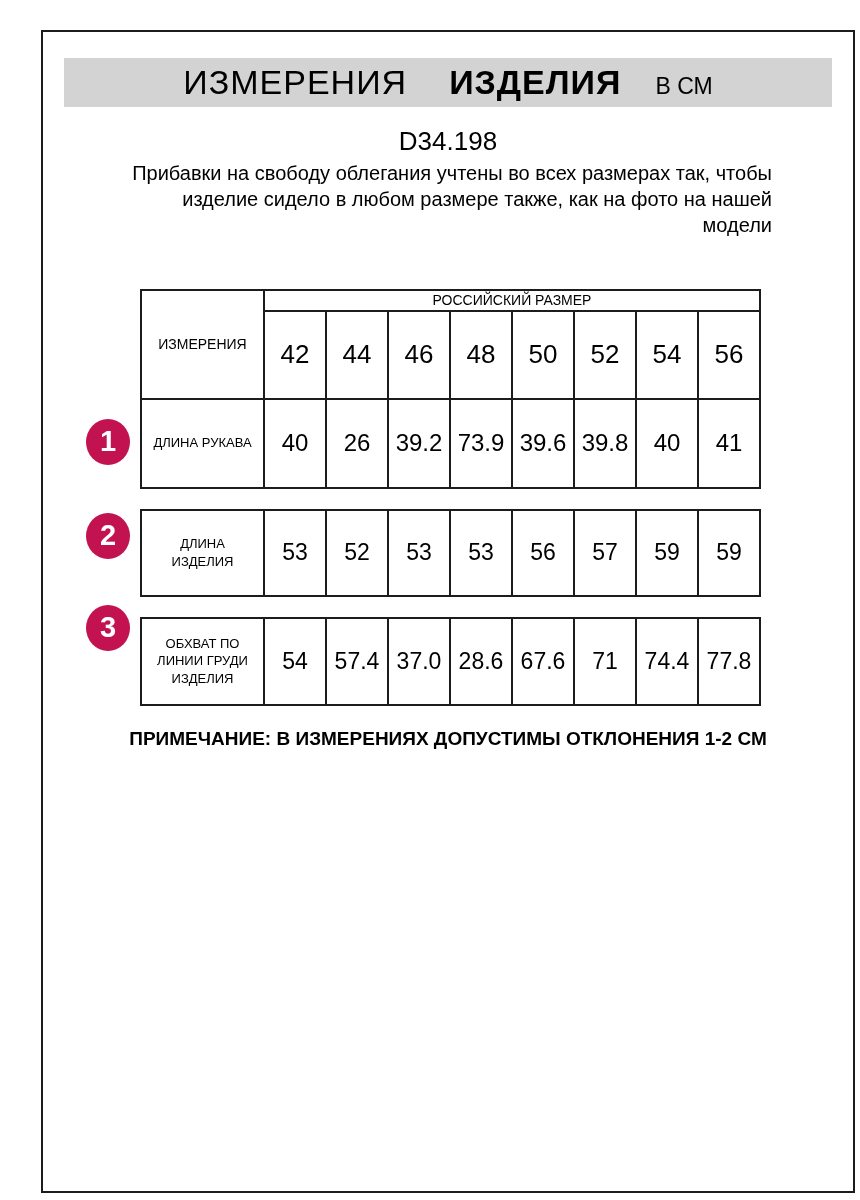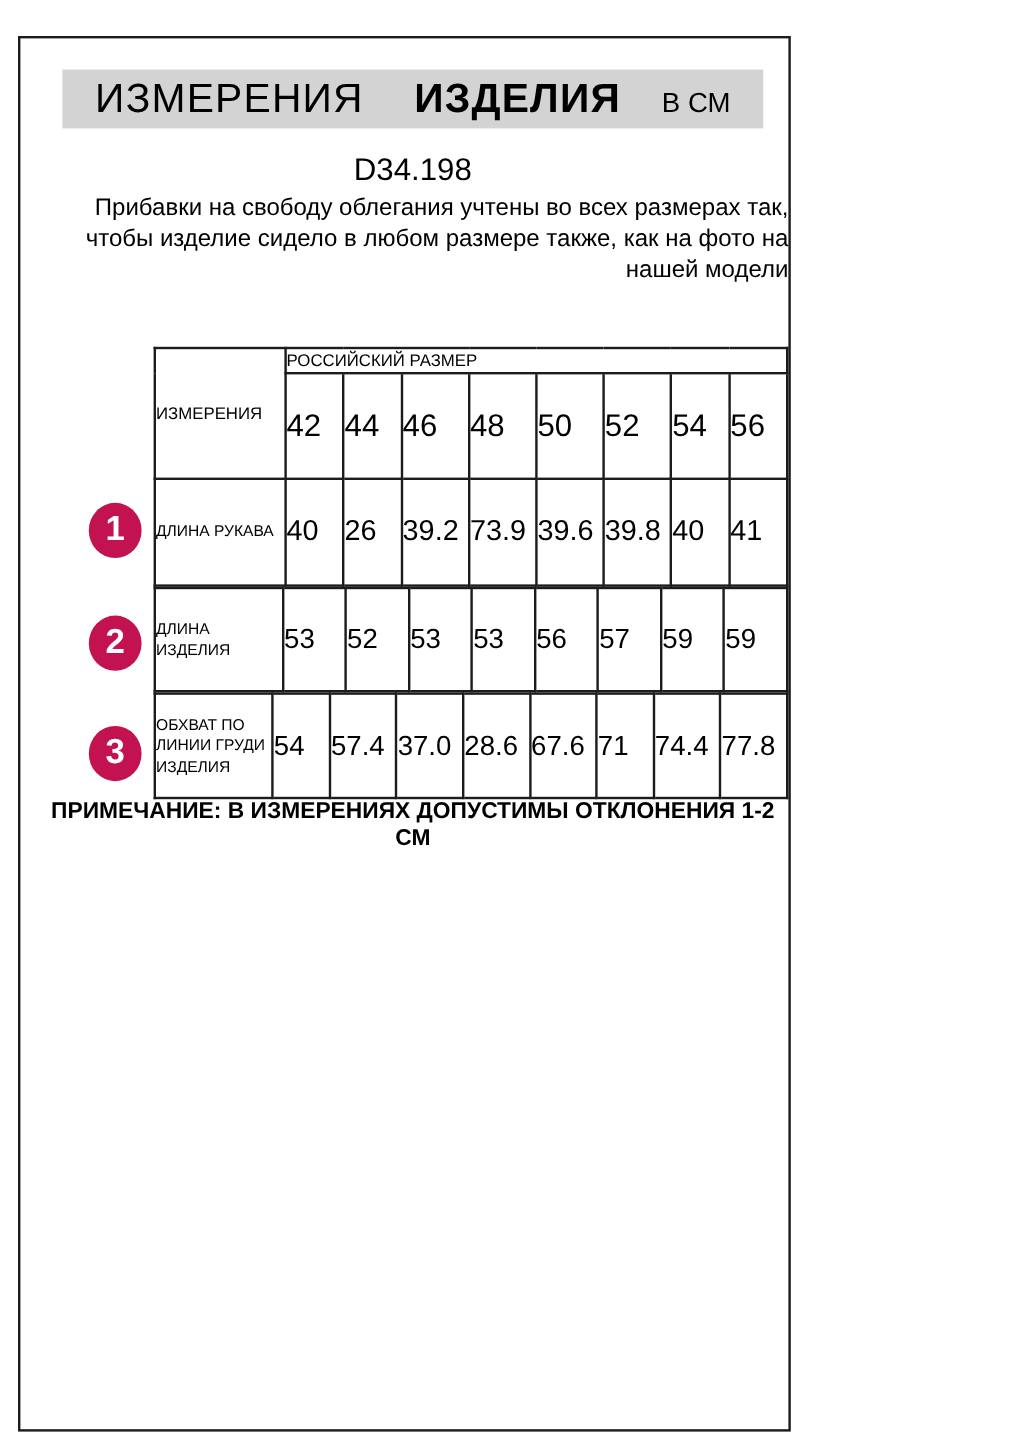--- a/index.html
+++ b/index.html
@@ -10,28 +10,27 @@
     color: #000000;
   }
   body {
     width: 860px;
     height: 1200px;
     position: relative;
     overflow: hidden;
   }
   .page {
     position: absolute;
-    left: 15px;
+    left: 41px;
     top: 30px;
-    width: 644px;
+    width: 814px;
     height: 1163px;
     border: 2px solid #1c1c1c;
     box-sizing: border-box;
     background: #ffffff;
-    padding-left: 14px;
   }
   .header-bar {
     margin: 26px 21px 0 21px;
     height: 49px;
     background: #d3d3d3;
     text-align: center;
     line-height: 49px;
     white-space: nowrap;
   }
   .title-regular {
@@ -66,27 +65,28 @@
     margin-top: 50px;
   }
   table.mtable {
     border-collapse: collapse;
     table-layout: fixed;
     margin-left: 97px;
     border: 2px solid #1c1c1c;
   }
   table.mtable td {
     border: 2px solid #1c1c1c;
+    text-align: center;
     vertical-align: middle;
     padding: 0;
     overflow: hidden;
   }
   .c-label { width: 123px; }
   .c-size  { width: 62px;  }
-  .gap-b { margin-top: 0; }
+  .gap-b { margin-top: 20px; }
   td.rus    { height: 19px; font-size: 14px; }
   td.corner { font-size: 14px; }
   tr.r-sizes td { height: 86px; font-size: 26px; font-weight: normal; }
   tr.r-data td  { height: 87px; font-size: 24px; }
   table.t-b td  { height: 84px; font-size: 23px; }
   table.t-c td  { height: 85px; font-size: 23px; }
   td.rlabel {
     font-size: 13px !important;
     line-height: 1.35;
     white-space: pre-line;
@@ -103,20 +103,21 @@
     font-weight: bold;
     display: flex;
     align-items: center;
     justify-content: center;
   }
   .badge-1 { top: 130px; }
   .badge-2 { top: 224px; }
   .badge-3 { top: 316px; }
   .note {
     text-align: center;
+    margin-top: 22px;
     font-size: 19px;
     font-weight: bold;
   }
 </style>
 </head>
 <body>
 
 <div class="page">
 
   <div class="header-bar">

